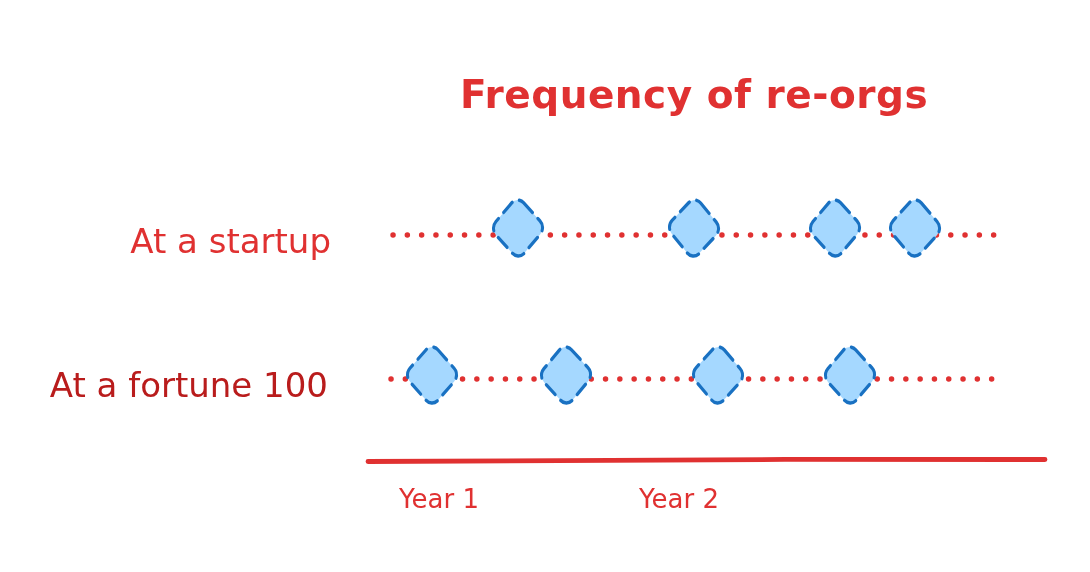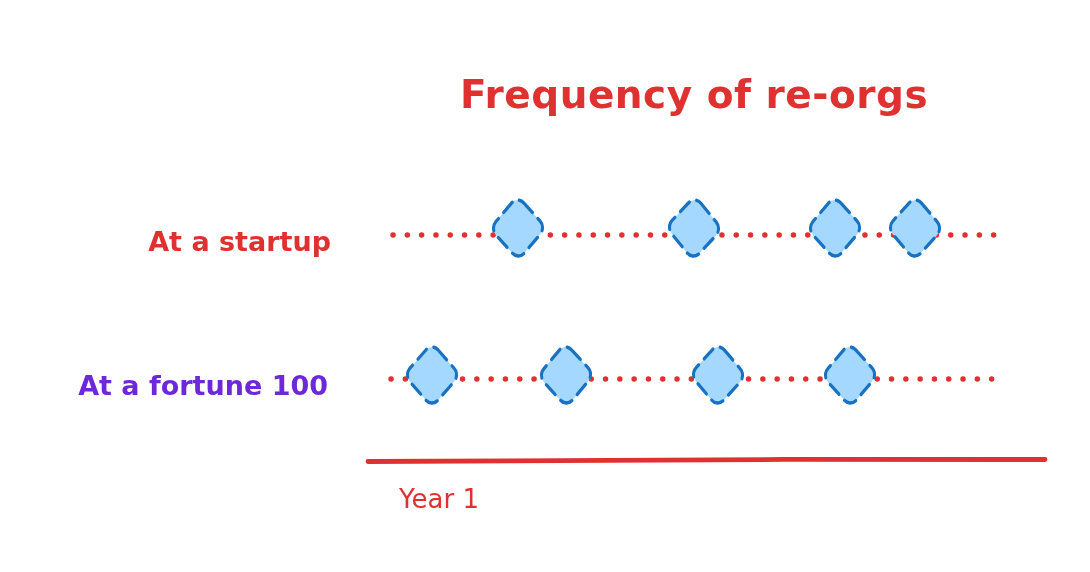--- a/index.html
+++ b/index.html
@@ -16,22 +16,22 @@
     position: absolute;
     transform: translateX(-50%);
     font-size: 39px;
     font-weight: bold;
     letter-spacing: 0.5px;
     white-space: nowrap;
   }
   .row-label {
     position: absolute;
     transform: translate(-100%, -50%);
-    font-size: 27px;
-    font-weight: bold;
+    font-size: 34px;
+    font-weight: normal;
     white-space: nowrap;
   }
   .tick-label {
     position: absolute;
     transform: translateX(-50%);
     font-size: 26px;
     font-weight: normal;
     white-space: nowrap;
   }
 </style>
@@ -47,15 +47,16 @@
       <rect x="-21" y="-21" width="42" height="42" rx="9" ry="9" transform="translate(915 228) scale(0.9427609427609428 1.0774410774410774) rotate(46)" fill="#a5d8ff" stroke="#1971c2" stroke-width="3.2" stroke-dasharray="13 8" stroke-linecap="round"></rect>
       <line x1="391" y1="379" x2="998" y2="379" stroke="#e03131" stroke-width="5.4" stroke-dasharray="0.1 14.2" stroke-linecap="round"></line>
       <rect x="-21" y="-21" width="42" height="42" rx="9" ry="9" transform="translate(432 375) scale(0.9427609427609428 1.0774410774410774) rotate(45)" fill="#a5d8ff" stroke="#1971c2" stroke-width="3.2" stroke-dasharray="13 8" stroke-linecap="round"></rect>
       <rect x="-21" y="-21" width="42" height="42" rx="9" ry="9" transform="translate(566 375) scale(0.9427609427609428 1.0774410774410774) rotate(43.5)" fill="#a5d8ff" stroke="#1971c2" stroke-width="3.2" stroke-dasharray="13 8" stroke-linecap="round"></rect>
       <rect x="-21" y="-21" width="42" height="42" rx="9" ry="9" transform="translate(718 375) scale(0.9427609427609428 1.0774410774410774) rotate(46)" fill="#a5d8ff" stroke="#1971c2" stroke-width="3.2" stroke-dasharray="13 8" stroke-linecap="round"></rect>
       <rect x="-21" y="-21" width="42" height="42" rx="9" ry="9" transform="translate(850 375) scale(0.9427609427609428 1.0774410774410774) rotate(44)" fill="#a5d8ff" stroke="#1971c2" stroke-width="3.2" stroke-dasharray="13 8" stroke-linecap="round"></rect>
       <path d="M368,461.5 C 548,459 825,459.5 1045,459.5" fill="none" stroke="#e03131" stroke-width="4.8" stroke-linecap="round"></path>
     </svg>
   <div class="chart-title" id="title" style="left: 694px; top: 72px; color: rgb(224, 49, 49);">Frequency of re-orgs</div>
   <div class="row-label" id="rowlabel0" style="left: 331px; top: 241px; color: rgb(224, 49, 49);">At a startup</div>
-  <div class="row-label" id="rowlabel1" style="left: 328px; top: 385px; color: #6d28d9;">At a fortune 100</div>
+  <div class="row-label" id="rowlabel1" style="left: 328px; top: 385px; color: #b91c1c;">At a fortune 100</div>
   <div class="tick-label" id="tick0" style="left: 439px; top: 484px; color: rgb(224, 49, 49);">Year 1</div>
+  <div class="tick-label" id="tick1" style="left: 679px; top: 484px; color: rgb(224, 49, 49);">Year 2</div>
 </div>
 
 </body></html>

